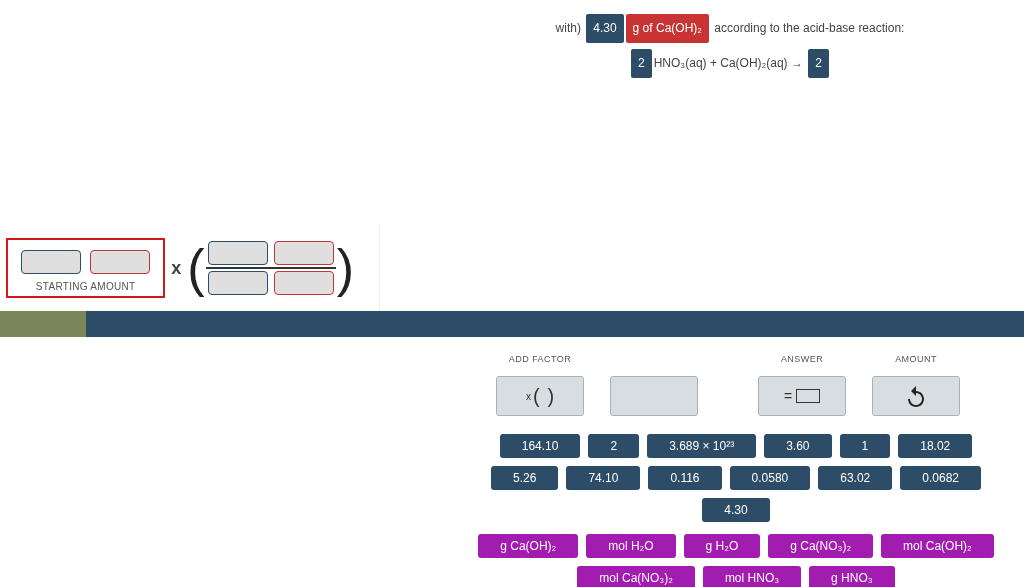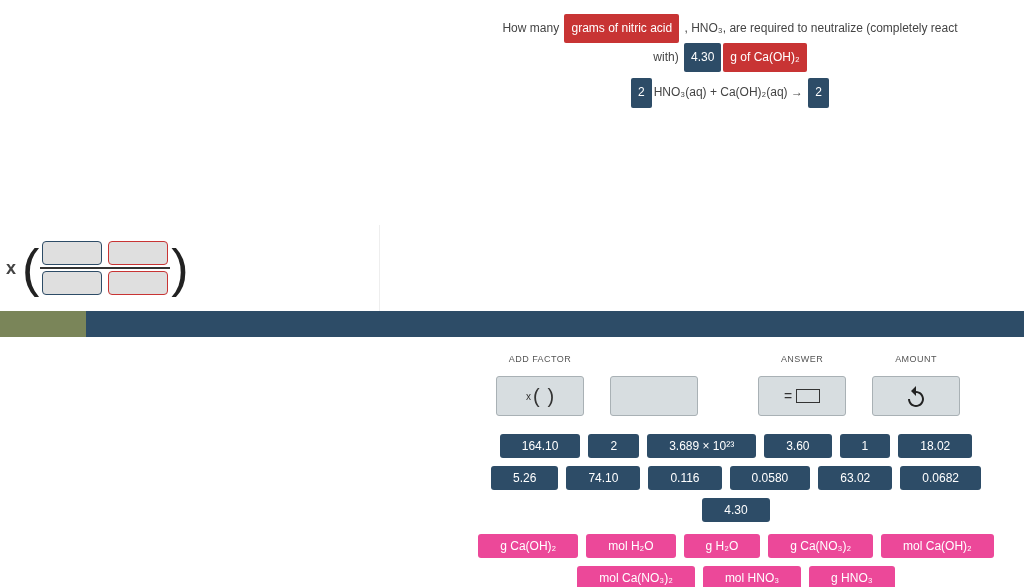--- a/index.html
+++ b/index.html
@@ -108,44 +108,47 @@
 
   .chips { display: flex; flex-wrap: wrap; gap: 8px; justify-content: center; width: 520px; }
   .chip {
     color: #fff;
     padding: 5px 22px;
     border-radius: 3px;
     font-size: 12px;
     white-space: nowrap;
   }
   .chip-blue { background: #2d4c67; }
-  .chip-red  { background: #ec4899; }
+  .chip-red  { background: #a21caf; }
 </style>
 </head>
 <body>
 
 <div class="question">
-  <div class="line">
-    <span class="q-text">How many </span>
-    <span class="pill pill-red">grams of nitric acid</span>
-    <span class="q-text"> , HNO₃, are required to neutralize (completely react</span>
-  </div>
   <div class="line">
     <span class="q-text">with) </span>
     <span class="pill pill-blue">4.30</span>
     <span class="pill pill-red">g of Ca(OH)₂</span>
+    <span class="q-text"> according to the acid-base reaction:</span>
   </div>
   <div class="line" style="margin-top:6px;">
     <span class="pill pill-blue">2</span>
     <span class="q-text">HNO₃(aq) + Ca(OH)₂(aq) → </span>
     <span class="pill pill-blue">2</span>
   </div>
 </div>
 
 <div class="builder">
+  <div class="start-box">
+    <div>
+      <span class="slot slot-blue"></span>
+      <span class="slot slot-red"></span>
+    </div>
+    <div class="start-label">STARTING AMOUNT</div>
+  </div>
   <span class="times">x</span>
   <div class="frac-group">
     <span class="paren">(</span>
     <div class="frac">
       <div class="row">
         <span class="slot slot-blue"></span>
         <span class="slot slot-red"></span>
       </div>
       <div class="bar"></div>
       <div class="row">

